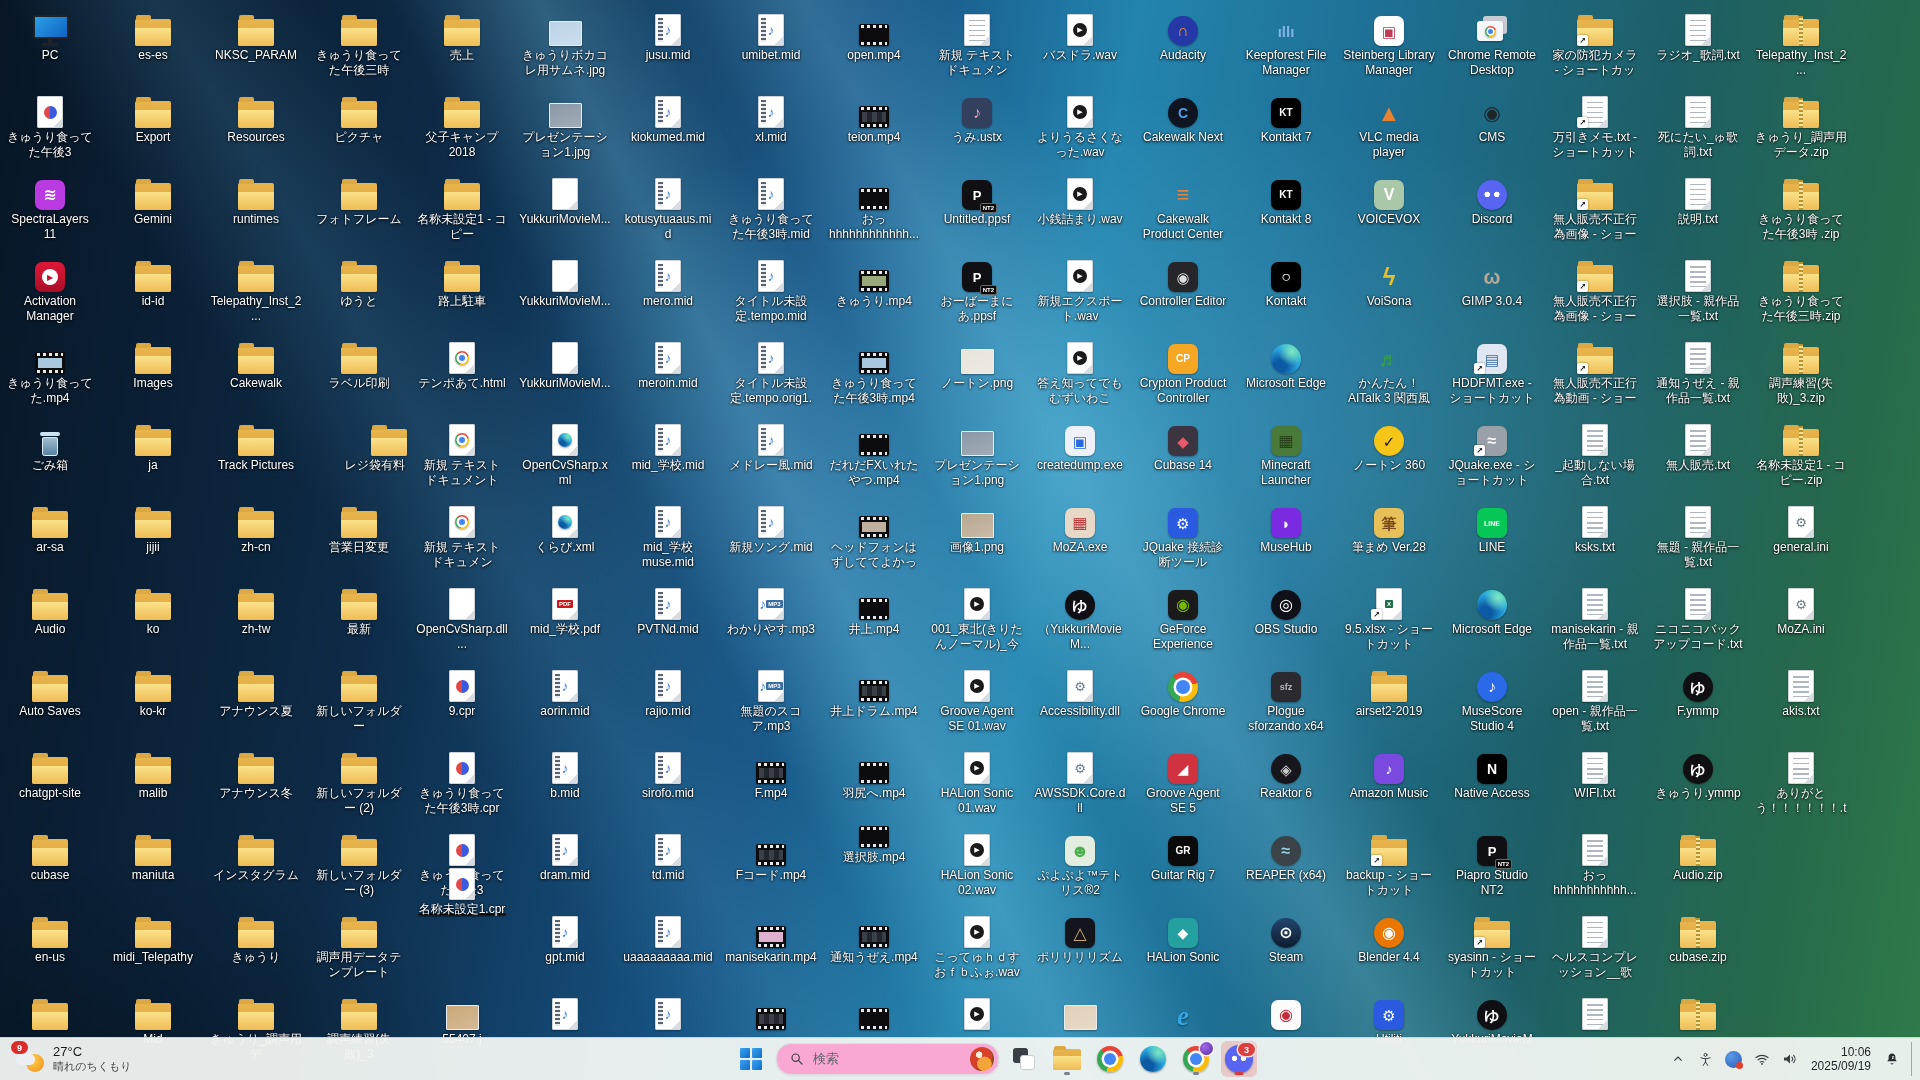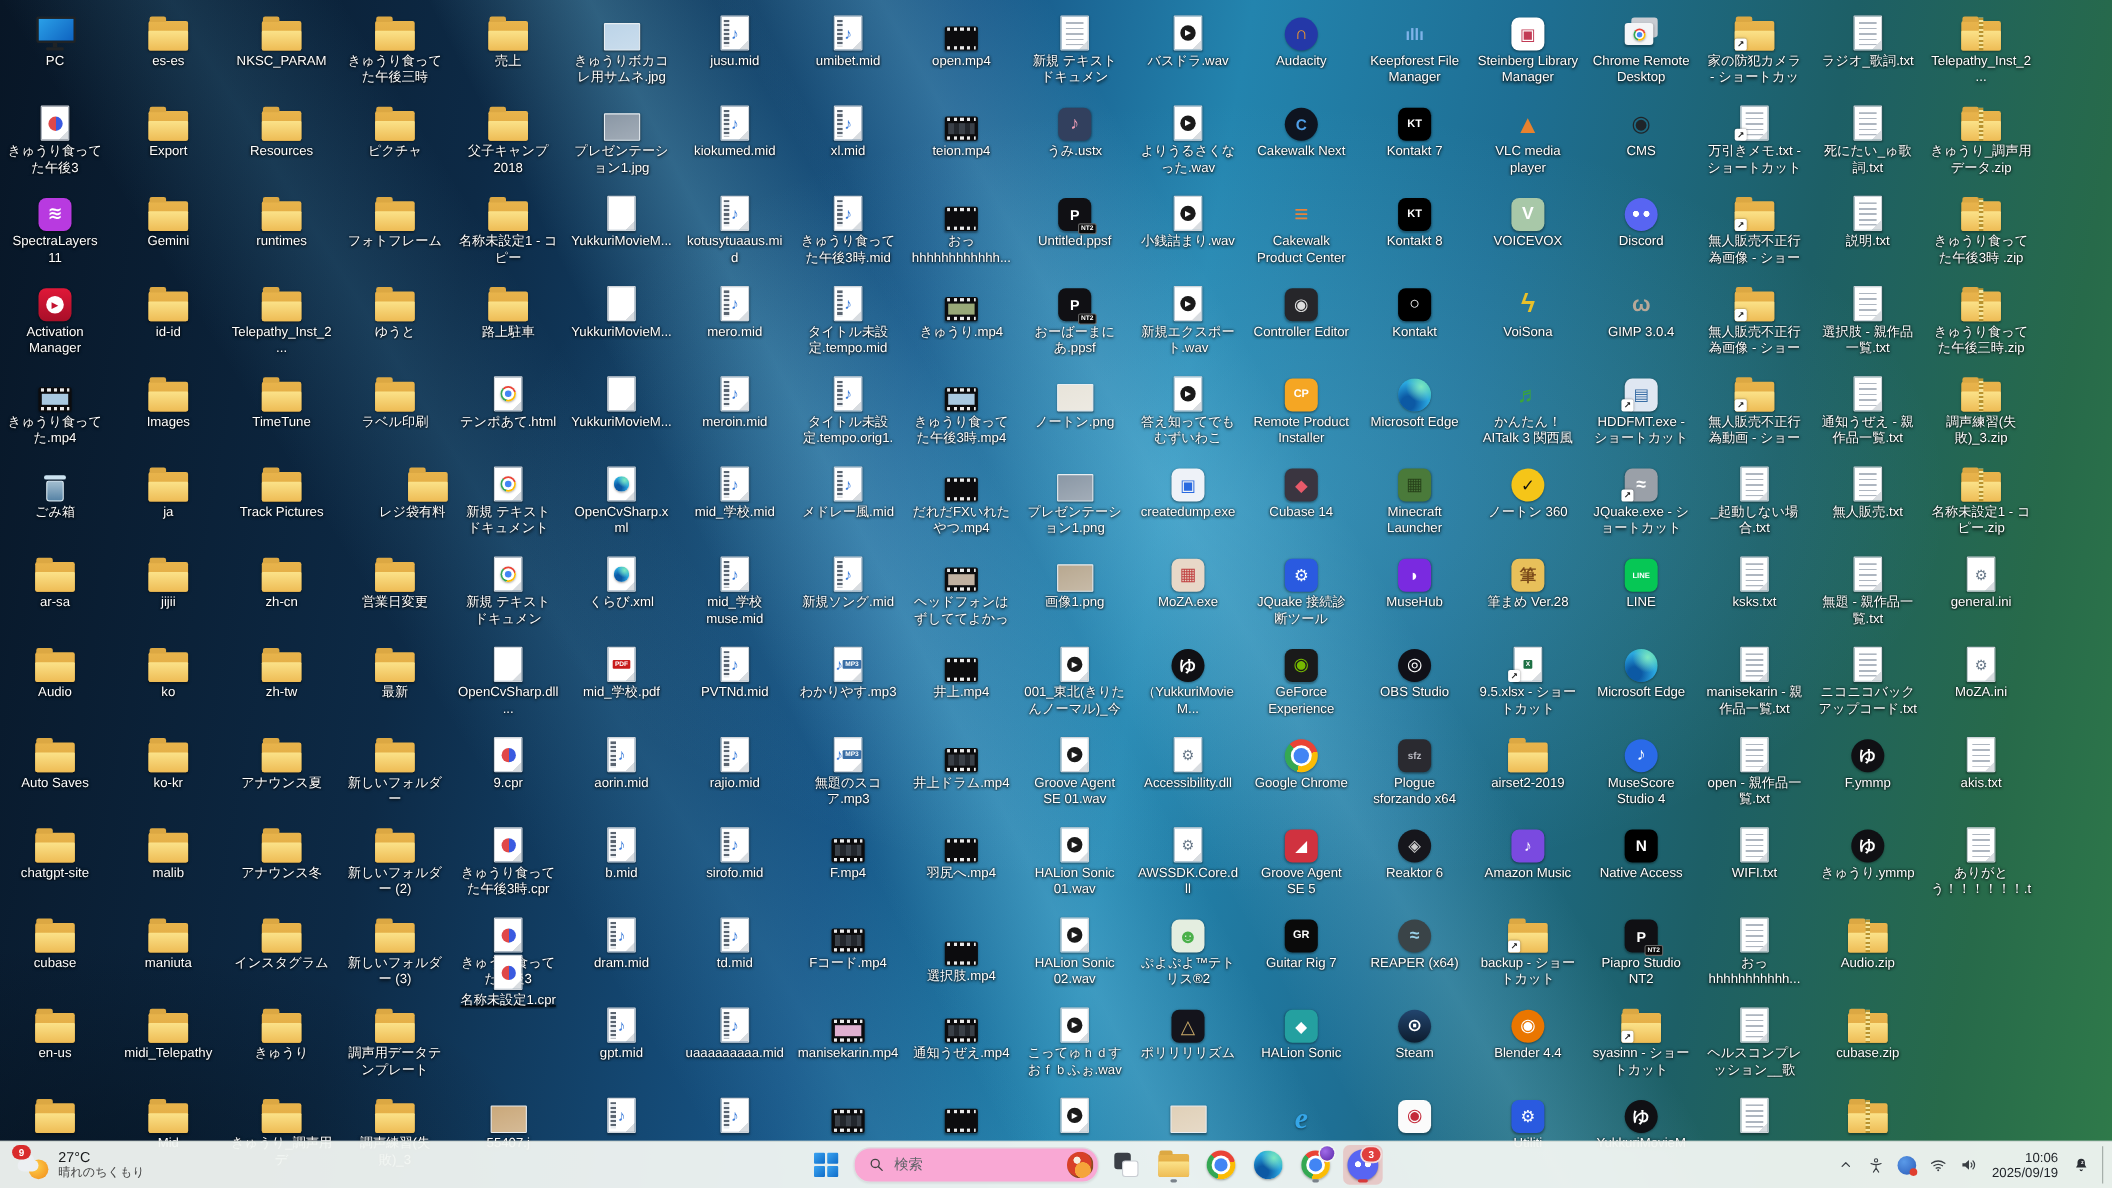--- a/index.html
+++ b/index.html
@@ -644,21 +644,21 @@
       <div class="ic" style="left: 105px; top: 338px;">
         <div class="iw">
           <div class="folder"></div>
         </div>
         <div class="lbl">Images</div>
       </div>
       <div class="ic" style="left: 208px; top: 338px;">
         <div class="iw">
           <div class="folder"></div>
         </div>
-        <div class="lbl">TimeTune</div>
+        <div class="lbl">Cakewalk</div>
       </div>
       <div class="ic" style="left: 311px; top: 338px;">
         <div class="iw">
           <div class="folder"></div>
         </div>
         <div class="lbl">ラベル印刷</div>
       </div>
       <div class="ic" style="left: 414px; top: 338px;">
         <div class="iw">
           <div class="page">
@@ -710,21 +710,21 @@
           <div class="page">
             <div class="p-play">▶</div>
           </div>
         </div>
         <div class="lbl">答え知ってでもむずいわこれ.wav</div>
       </div>
       <div class="ic" style="left: 1135px; top: 338px;">
         <div class="iw">
           <div class="app" style="background: rgb(245, 166, 35); color: rgb(255, 255, 255); font-size: 10px;">CP</div>
         </div>
-        <div class="lbl">Remote Product Installer</div>
+        <div class="lbl">Crypton Product Controller</div>
       </div>
       <div class="ic" style="left: 1238px; top: 338px;">
         <div class="iw">
           <div class="edge-ball"></div>
         </div>
         <div class="lbl">Microsoft Edge</div>
       </div>
       <div class="ic" style="left: 1341px; top: 338px;">
         <div class="iw">
           <div class="app nobg" style="color: rgb(58, 165, 58); font-size: 20px;">♬</div>
@@ -1448,21 +1448,21 @@
         <div class="lbl">td.mid</div>
       </div>
       <div class="ic" style="left: 723px; top: 830px;">
         <div class="iw">
           <div class="film">
             <div class="f-inner f-frames"></div>
           </div>
         </div>
         <div class="lbl">Fコード.mp4</div>
       </div>
-      <div class="ic" style="left: 826px; top: 842px; justify-content: center;">
+      <div class="ic" style="left: 826px; top: 812px; justify-content: center;">
         <div class="iw">
           <div class="film"></div>
         </div>
         <div class="lbl">選択肢.mp4</div>
       </div>
       <div class="ic" style="left: 929px; top: 830px;">
         <div class="iw">
           <div class="page">
             <div class="p-play">▶</div>
           </div>

